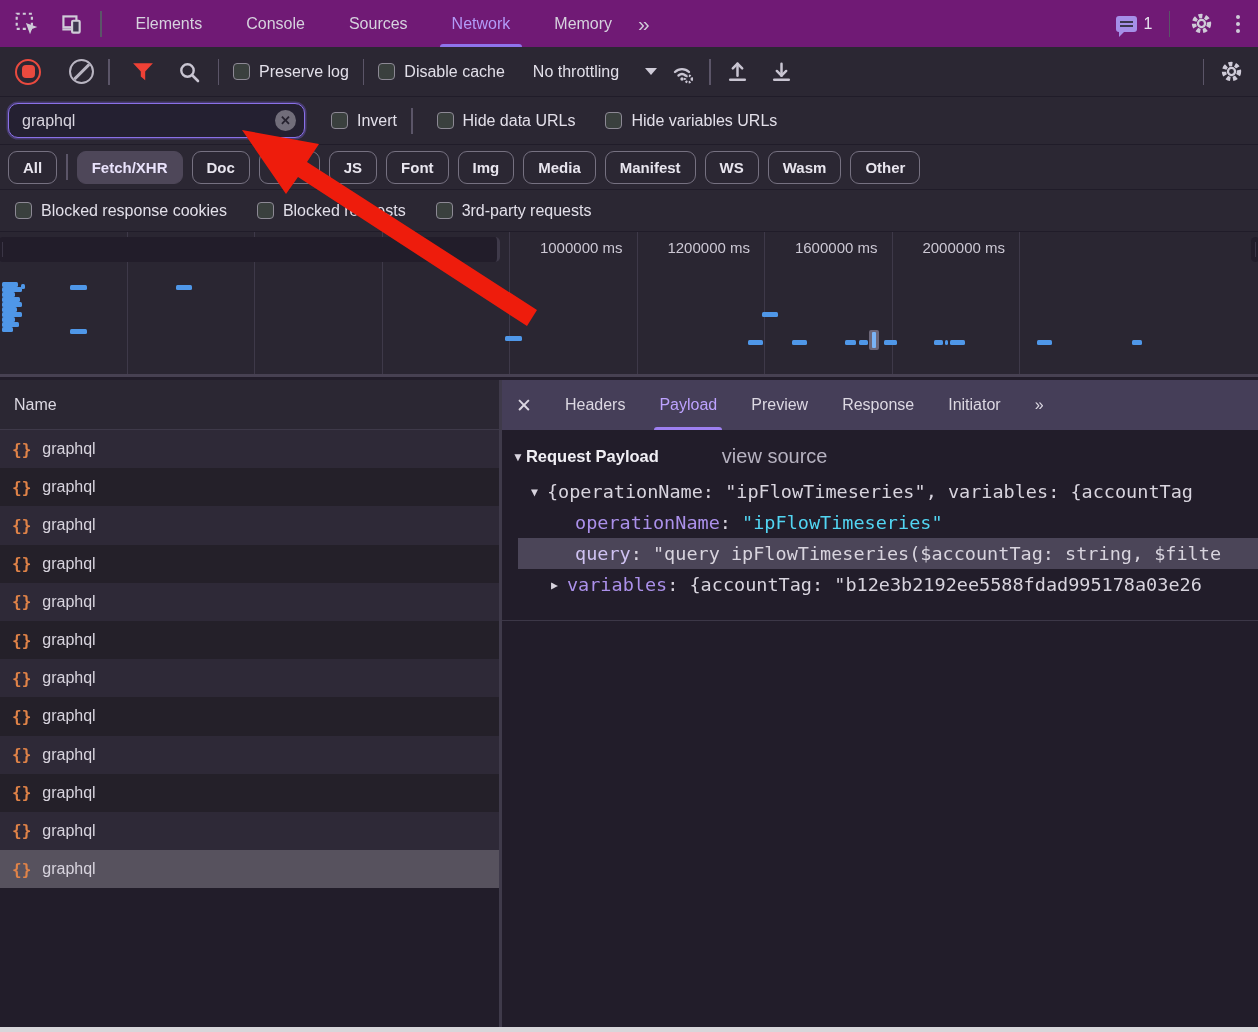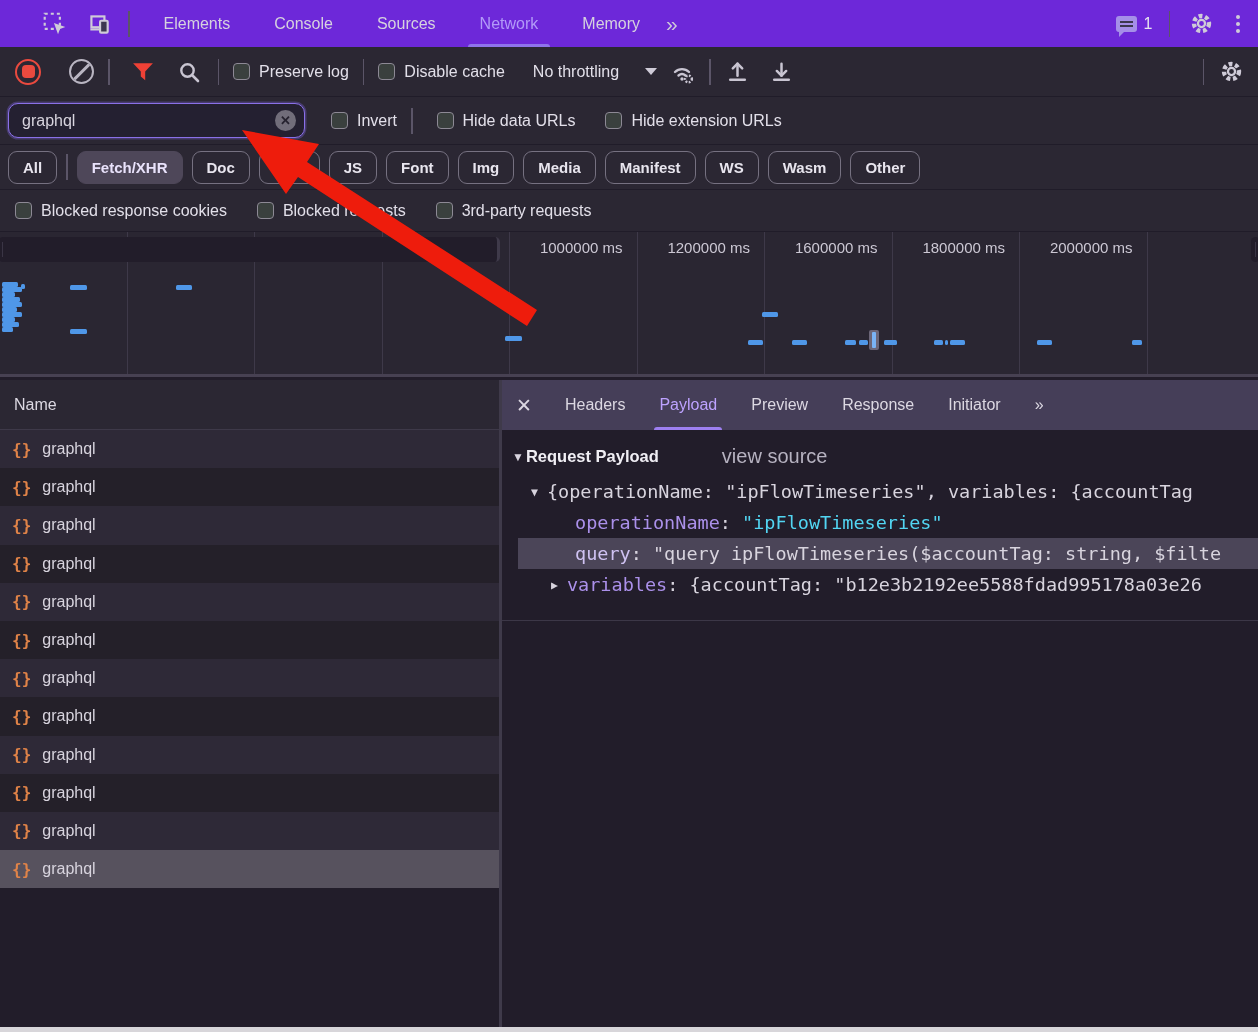--- a/index.html
+++ b/index.html
@@ -5,21 +5,21 @@
   * { box-sizing: border-box; }
   html,body { margin:0; padding:0; }
   body {
     width:1258px; height:1032px; position:relative; overflow:hidden;
     background:#221d2a; font-family:"Liberation Sans", sans-serif;
     color:#d8d4de; -webkit-font-smoothing:antialiased;
   }
   .mono { font-family:"DejaVu Sans Mono", monospace; }
 
   
-  .tabbar { height:47px; background:#6d28d9; display:flex; align-items:center;padding-left:28px; }
+  .tabbar { height:47px; background:#701a75; display:flex; align-items:center; }
   .tb-icons { display:flex; align-items:center; gap:14px; padding:0 14px 0 12px; }
   .vdiv { width:1.5px; height:26px; background:#5b5568; flex:none; }
   .tab { height:100%; display:flex; align-items:center; padding:0 22px; font-size:16px; color:#d6d2de; position:relative; cursor:default; }
   .tab.active { color:#b29af8; }
   .tab.active::after { content:""; position:absolute; left:10px; right:10px; bottom:0; height:3px; background:#8f74ec; border-radius:3px 3px 0 0; }
   .tb-right { margin-left:auto; display:flex; align-items:center; gap:16px; padding-right:14px; }
   .chevrons { font-size:21px; color:#cfcbd8; letter-spacing:-2px; padding:0 4px; }
   .issues { display:flex; align-items:center; gap:7px; font-size:16px; color:#e6e3ee; }
   .bubble { position:relative; width:21px; height:16px; background:#a58fe8; border-radius:3px; }
   .bubble::before { content:""; position:absolute; left:3px; bottom:-5px; border:5px solid transparent; border-top-color:#a58fe8; border-left-color:#a58fe8; }
@@ -232,21 +232,21 @@
       <span class="cb"></span>
       <span class="label">Invert</span>
     </span>
     <span class="vdiv"></span>
     <span class="ctl" style="margin-left:24px;">
       <span class="cb"></span>
       <span class="label">Hide data URLs</span>
     </span>
     <span class="ctl" style="margin-left:16px;">
       <span class="cb"></span>
-      <span class="label">Hide extension URLs</span>
+      <span class="label">Hide variables URLs</span>
     </span>
   </div>
 
   <div class="chipsrow">
       <div class="chip">All</div>
       <span class="vdiv"></span>
       <div class="chip selected">Fetch/XHR</div>
       <div class="chip">Doc</div>
       <div class="chip">CSS</div>
       <div class="chip">JS</div>
@@ -276,21 +276,20 @@
 
   <div class="overview">
     <div class="cols">
         <div class="col">200000 ms</div>
         <div class="col">400000 ms</div>
         <div class="col">600000 ms</div>
         <div class="col">800000 ms</div>
         <div class="col">1000000 ms</div>
         <div class="col">1200000 ms</div>
         <div class="col">1600000 ms</div>
-        <div class="col">1800000 ms</div>
         <div class="col">2000000 ms</div>
       </div>
     <div class="bars-layer">
         <div class="bar" style="left: 2px; top: 50px; width: 16px;"></div>
         <div class="bar" style="left: 2px; top: 55px; width: 20px;"></div>
         <div class="bar" style="left: 2px; top: 60px; width: 13px;"></div>
         <div class="bar" style="left: 2px; top: 65px; width: 18px;"></div>
         <div class="bar" style="left: 2px; top: 70px; width: 20px;"></div>
         <div class="bar" style="left: 2px; top: 75px; width: 15px;"></div>
         <div class="bar" style="left: 2px; top: 80px; width: 20px;"></div>

